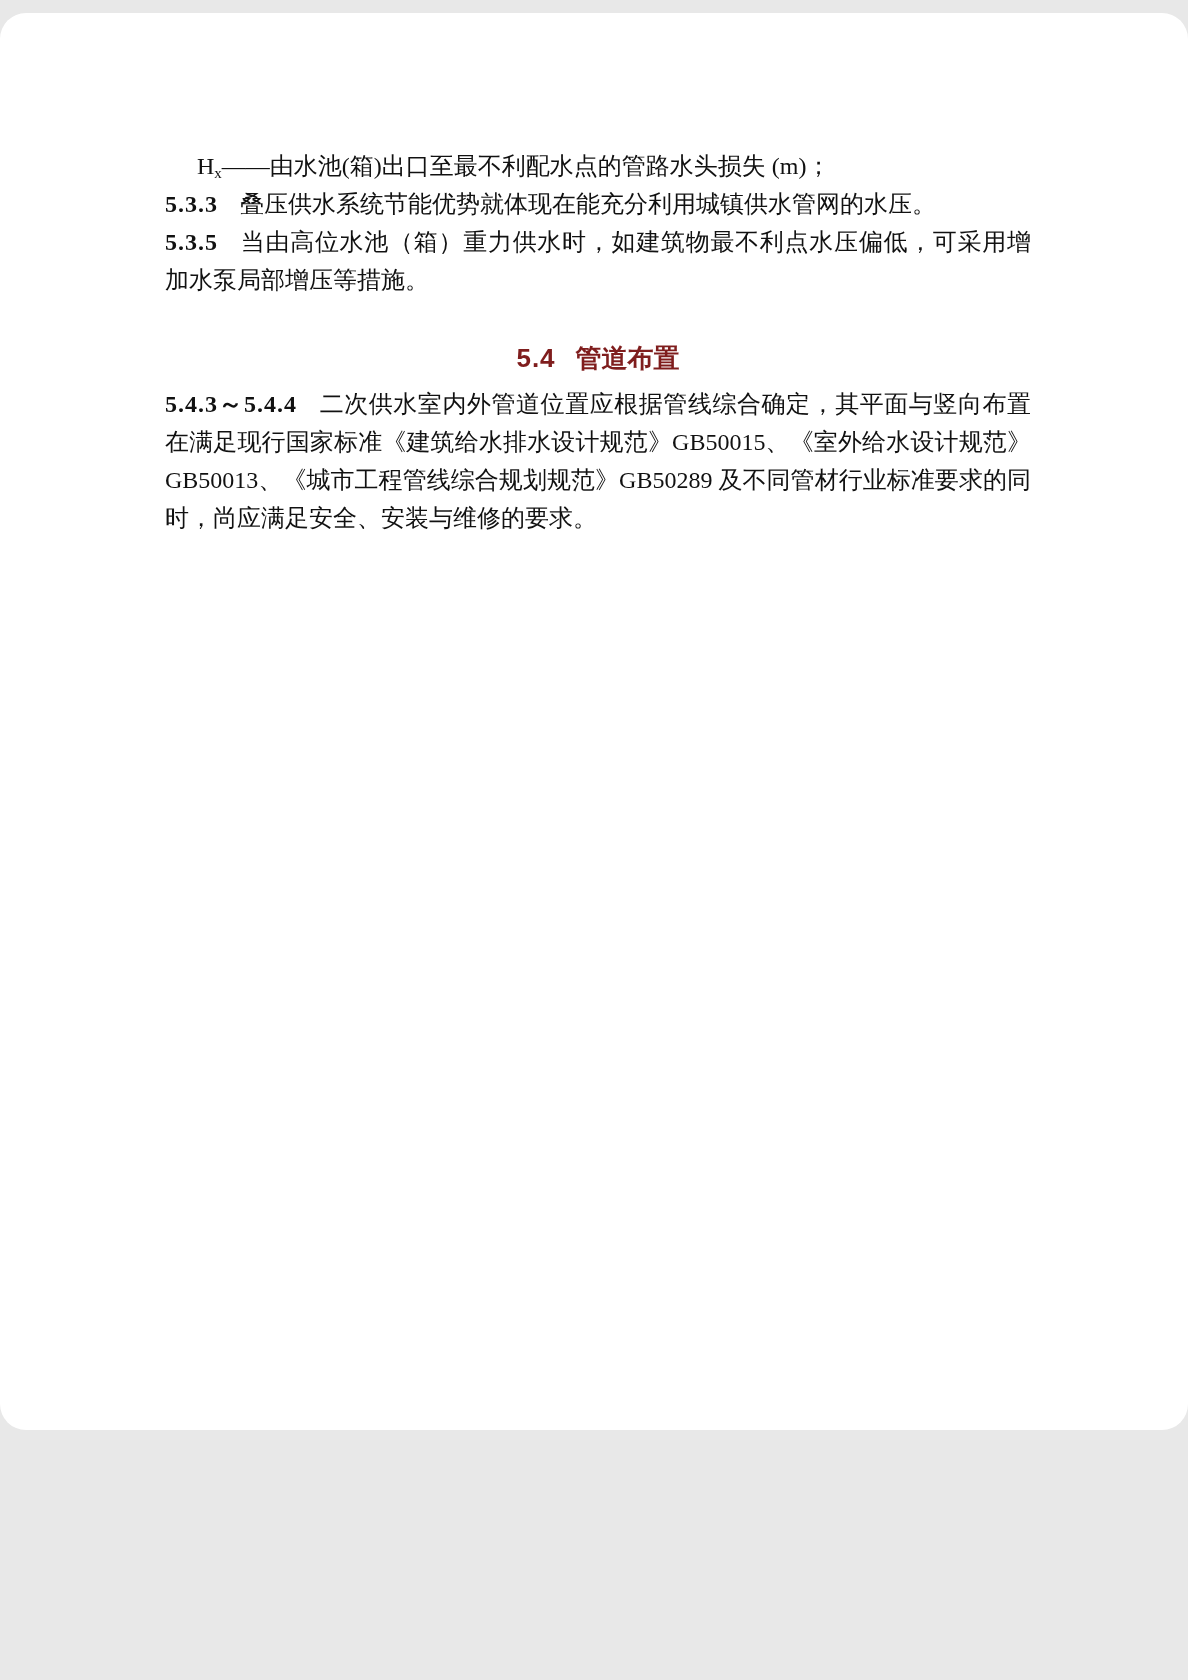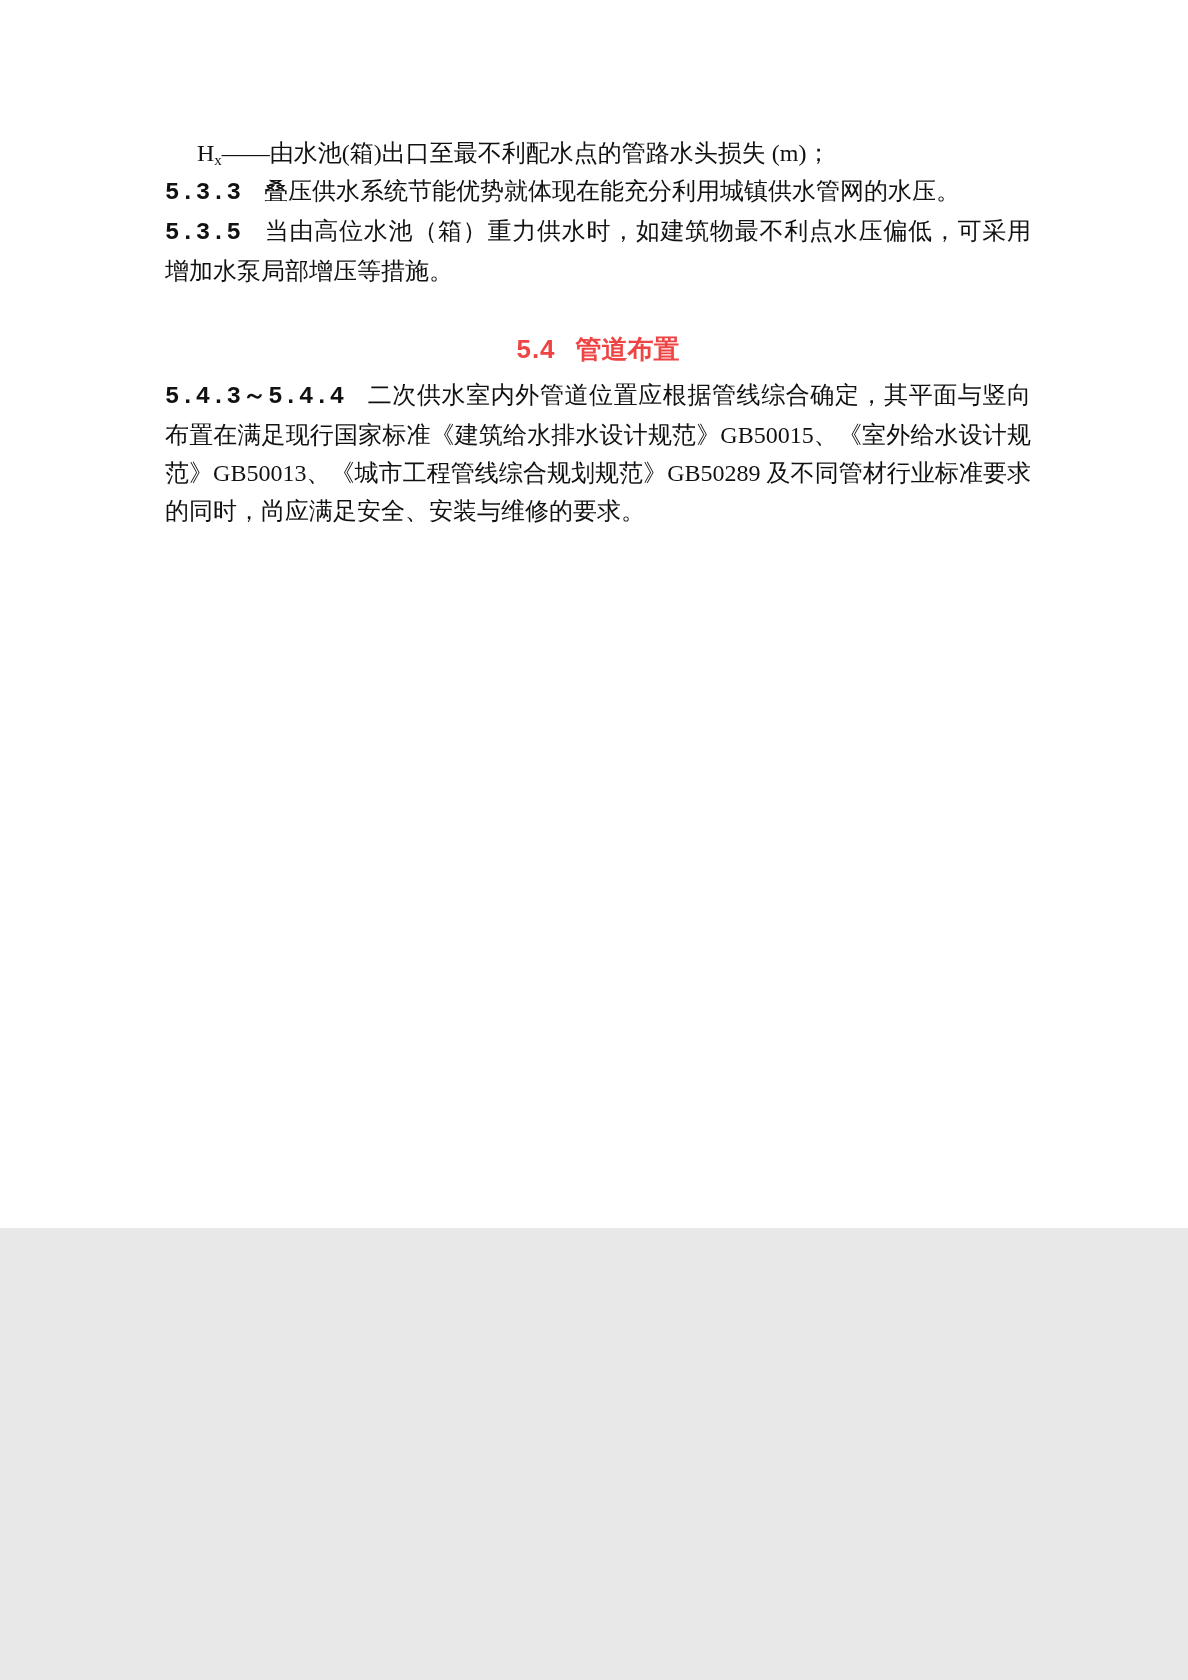--- a/index.html
+++ b/index.html
@@ -1,25 +1,26 @@
 <!DOCTYPE html>
 <html><head>
 <meta charset="utf-8">
 <style>
   * { margin: 0; padding: 0; box-sizing: border-box; }
   html, body { background: #e8e8e8; }
   .page {
     position: relative;
     width: 1188px;
-    height: 1228px;
-    margin: 0 auto;
+    height: 1417px;
+    margin: 13px auto;
     background: #ffffff;
     color: #111111;
     font-family: "Liberation Serif", "DejaVu Serif", serif;
     overflow: hidden;
+    border-radius: 26px;
   }
   .content {
     position: absolute;
     left: 165px;
     top: 134px;
     width: 866px;
   }
   p.def, p.clause {
     font-size: 24px;
     line-height: 38px;
@@ -33,35 +34,35 @@
   .sym {
     font-family: "Liberation Serif", "DejaVu Serif", serif;
     font-size: 24px;
   }
   .sym-sub {
     font-size: 15px;
     line-height: 0;
     vertical-align: -4px;
   }
   .num {
-    font-family: Liberation Mono, monospace;
+    font-family: Liberation Serif, serif;
     font-weight: bold;
     letter-spacing: 1px;
     margin-right: 22px;
     white-space: nowrap;
   }
   h2.heading {
     font-family: "Liberation Sans", "DejaVu Sans", sans-serif;
     font-size: 26px;
     font-weight: bold;
     line-height: 38px;
     text-align: center;
     margin-top: 40px;
     margin-bottom: 8px;
-    color: #ef4444;
+    color: #7f1d1d;
   }
   h2.heading .hnum { margin-right: 20px; letter-spacing: 1px; }
   .pagenum {
     position: absolute;
     left: 0;
     top: 1552px;
     width: 100%;
     text-align: right;
     font-size: 22px;
     font-family: "Liberation Serif", "DejaVu Serif", serif;

